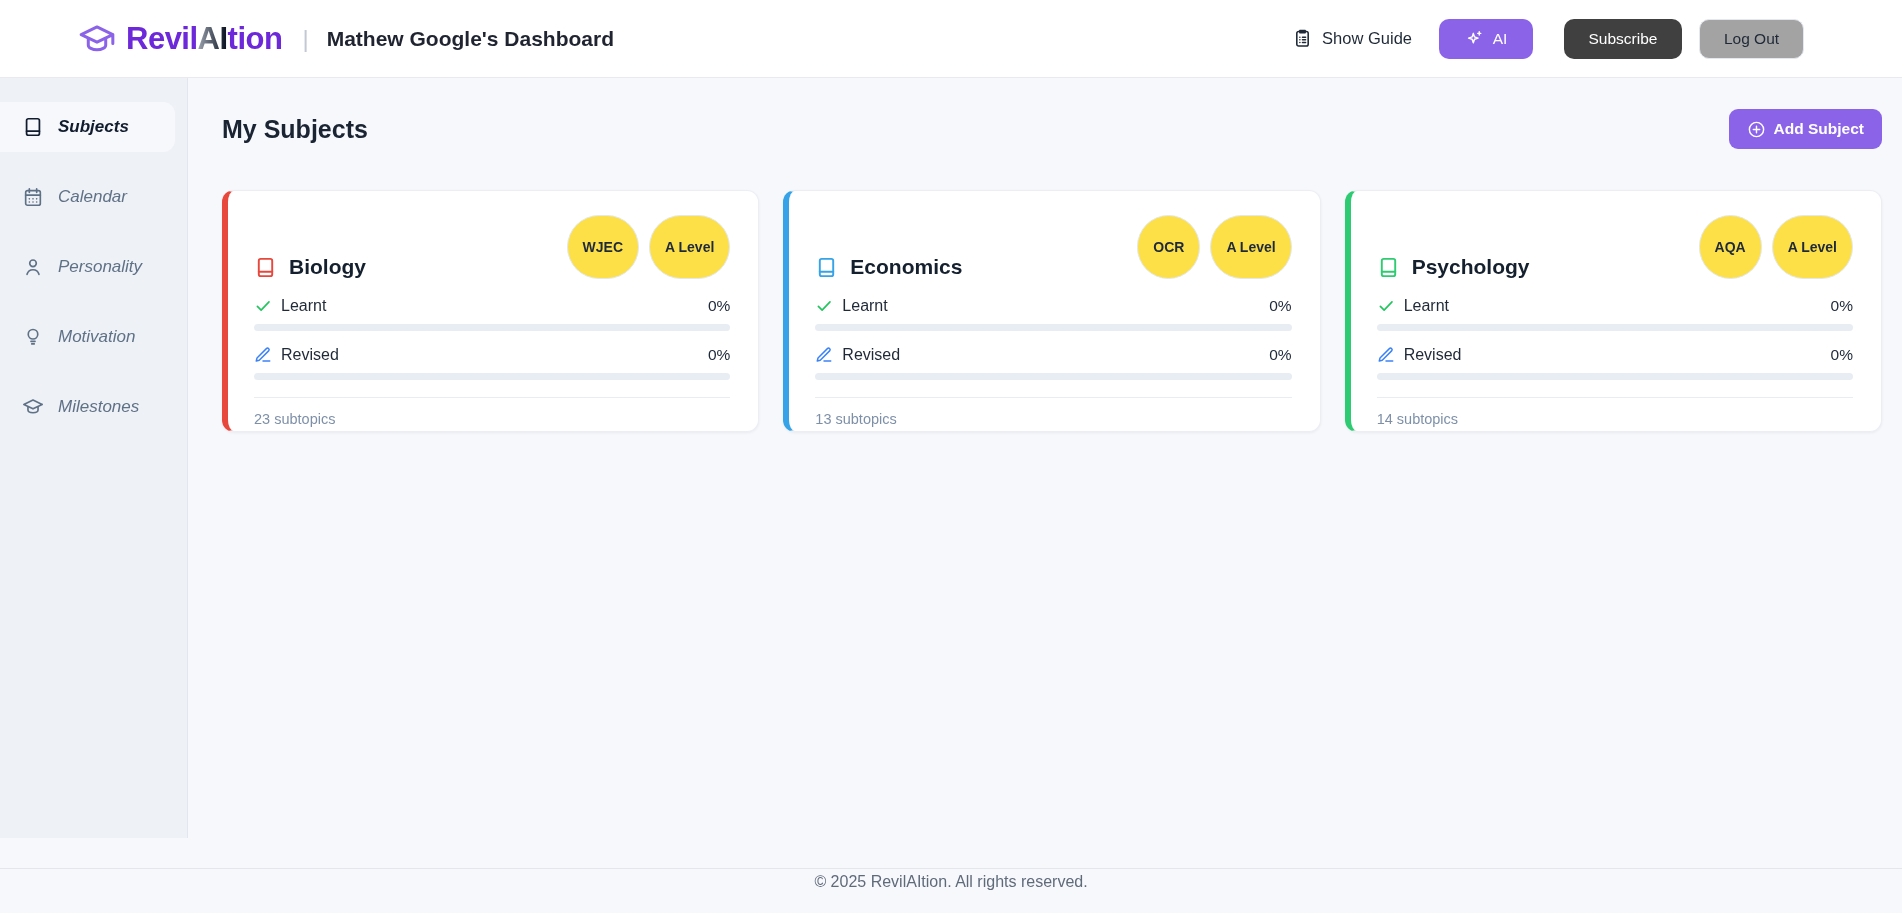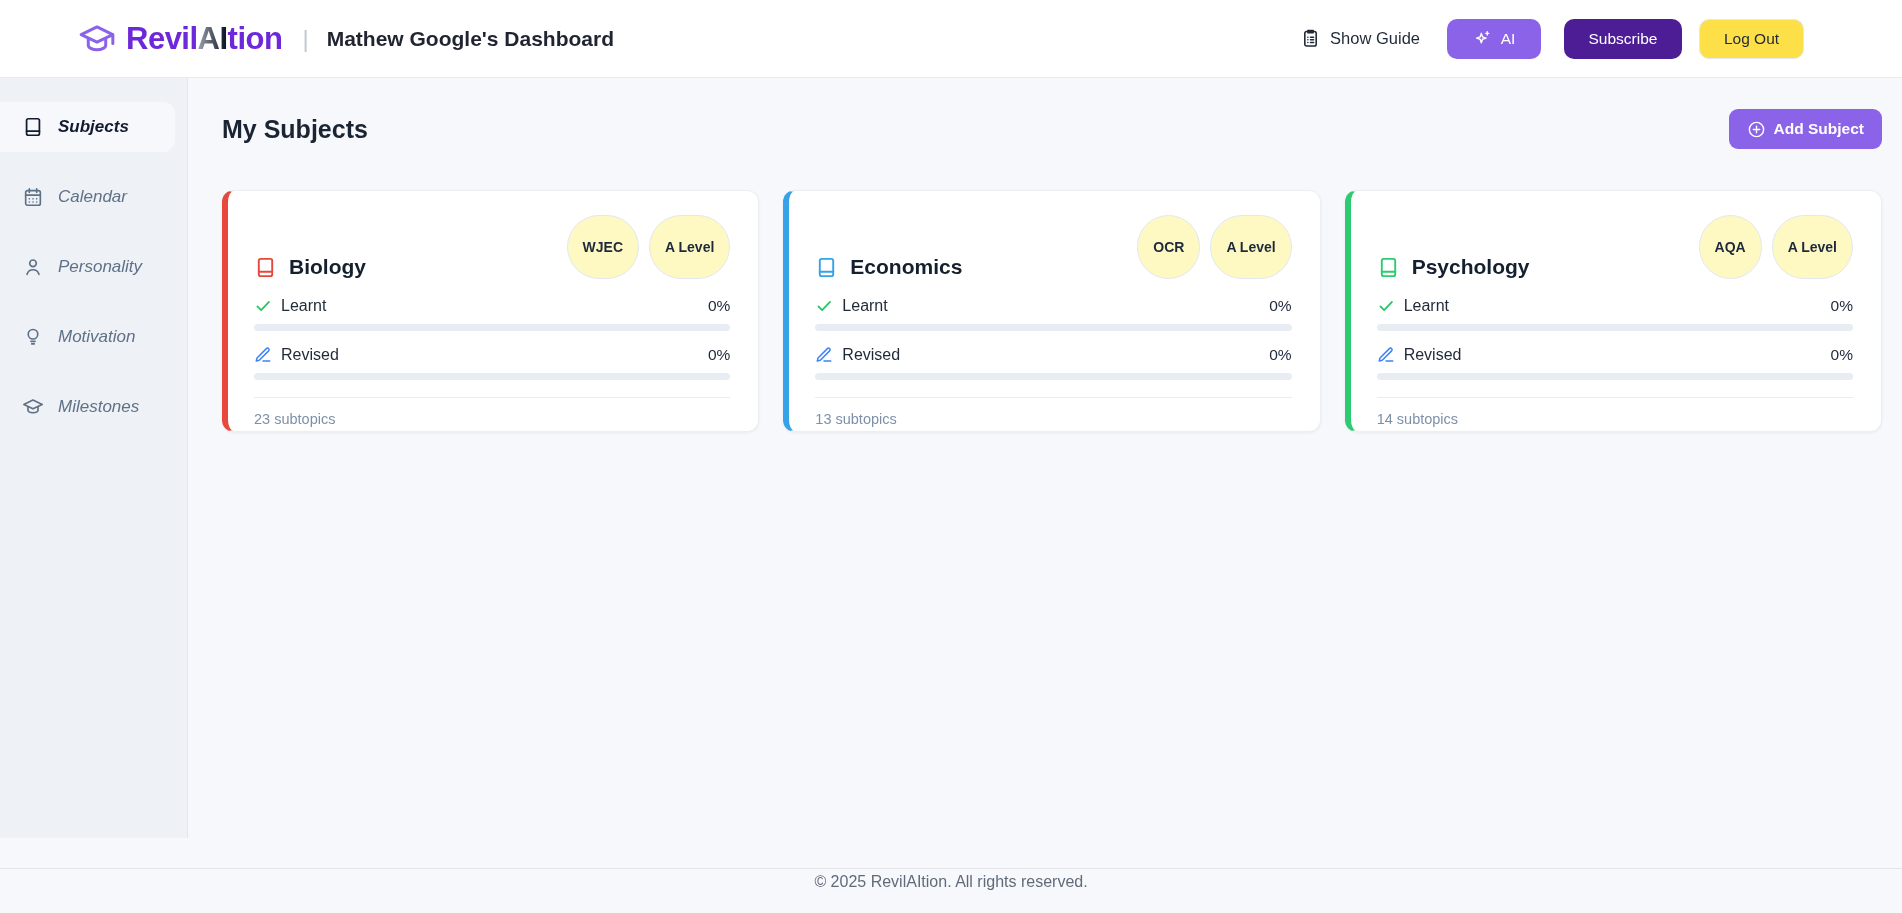--- a/index.html
+++ b/index.html
@@ -30,22 +30,22 @@
   .header-right { margin-left:auto; display:flex; align-items:center; gap:17px; }
   .hdr-btn {
     border:none; cursor:pointer; font-family:inherit; border-radius:10px;
     font-size:15.5px; font-weight:400; height:40px; display:flex; align-items:center;
     justify-content:center; gap:9px;
   }
   .show-guide { background:transparent; color:#1f2937; font-size:16.5px; padding:0 10px; }
   .show-guide svg { width:21px; height:21px; }
   .ai-btn { background:#8b63e8; color:#fff; width:94px; }
   .ai-btn svg { width:19px; height:19px; }
-  .subscribe-btn { background:#4c1d95; color:#fff; width:118px; margin-left:6px; }
-  .logout-btn { background:#fde047; color:#1f2937; width:105px; border:1px solid #e4e7ee; }
+  .subscribe-btn { background:#404040; color:#fff; width:118px; margin-left:14px; }
+  .logout-btn { background:#a3a3a3; color:#1f2937; width:105px; border:1px solid #e4e7ee; }
 
   
   .body { flex:1 1 auto; display:flex; min-height:0; }
   .sidebar {
     width:188px; flex:0 0 188px; background:#eef1f6; border-right:1px solid #e2e6ee;
     height:760px; padding-top:24px;
   }
   .side-item {
     height:50px; margin:0 12px 20px 0; display:flex; align-items:center; gap:14px;
     padding-left:22px; color:#5f7186; font-size:17px; font-weight:500; cursor:pointer;
@@ -78,21 +78,21 @@
   .card--green { border-left-color:#2fcb72; }
   .card-head { display:flex; align-items:flex-end; margin-bottom:18px; }
   .subject-icon { display:flex; margin-right:12px; }
   .subject-icon svg { width:23px; height:23px; }
   .card--red   .subject-icon { color:#e8483c; }
   .card--blue  .subject-icon { color:#36a3e8; }
   .card--green .subject-icon { color:#2fcb72; }
   .card-title { font-size:21px; font-weight:700; color:#15202f; }
   .badges { margin-left:auto; display:flex; gap:10px; }
   .badge {
-    border:1px solid #e2e8f0; background:#fef9c3; border-radius:999px;
+    border:1px solid #e2e8f0; background:#fde047; border-radius:999px;
     padding:23px 15px; font-size:14px; font-weight:600; color:#1e293b; cursor:default;
   }
   .stat-row { display:flex; align-items:center; margin-top:15px; }
   .stat-row:first-of-type { margin-top:0; }
   .stat-row svg { width:18px; height:18px; margin-right:9px; }
   .stat-label { font-size:16px; color:#1f2937; }
   .stat-pct { margin-left:auto; font-size:15.5px; color:#1e293b; }
   .check-ic { color:#22c55e; }
   .pen-ic { color:#3b82f6; }
   .bar { height:7px; border-radius:4px; background:#e8edf3; margin-top:9px; overflow:hidden; }

